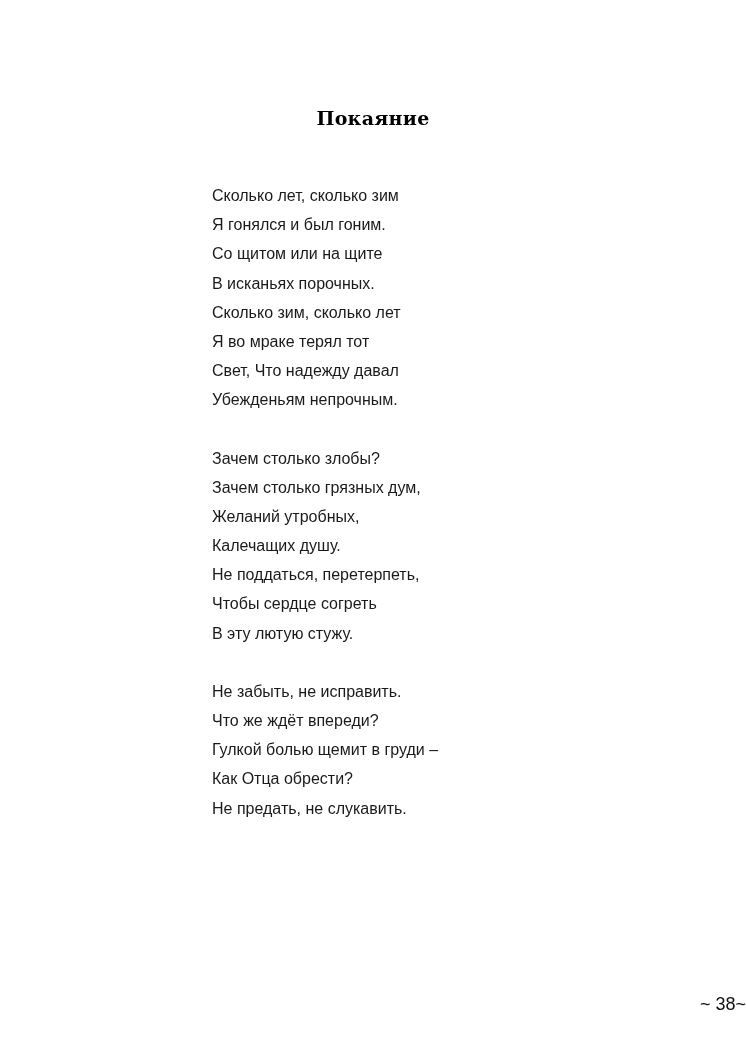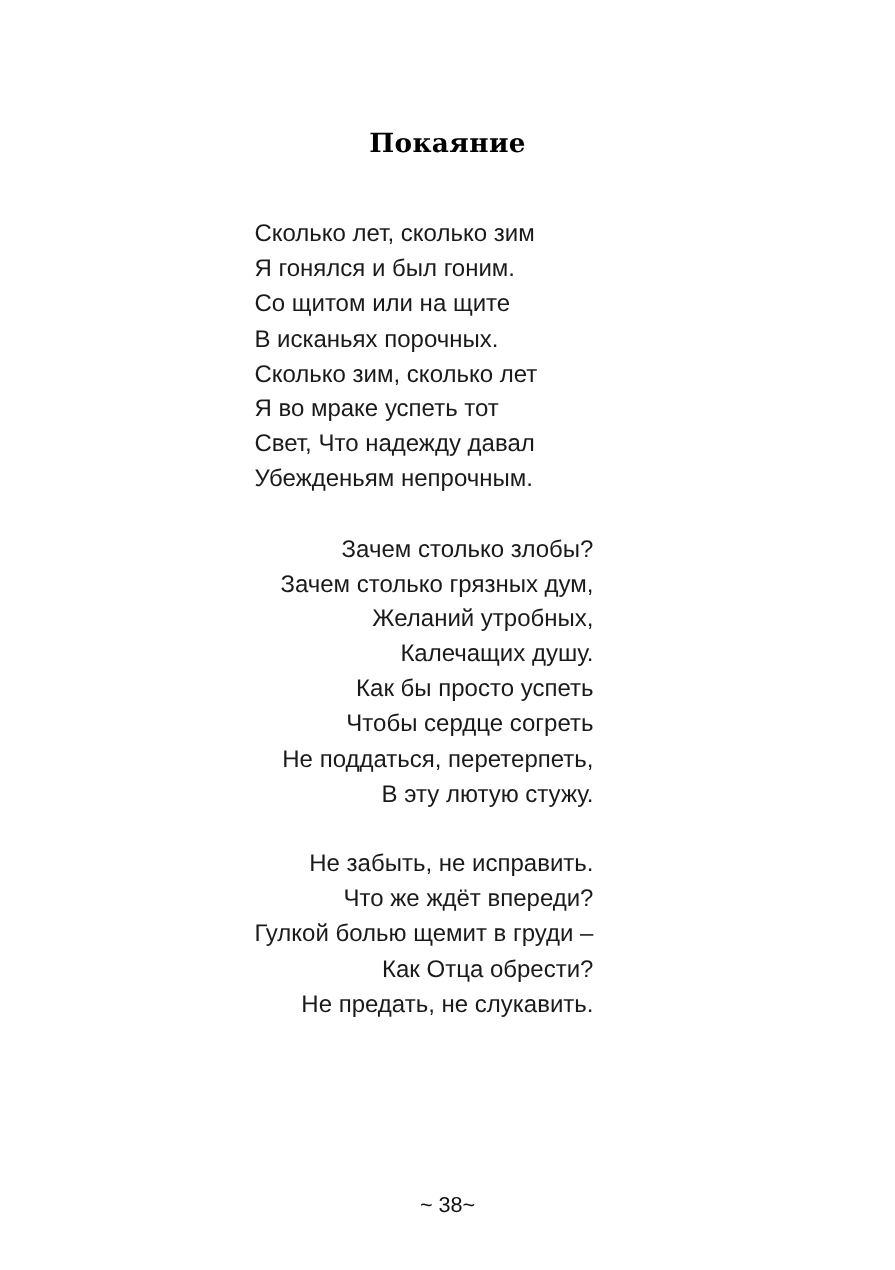--- a/index.html
+++ b/index.html
@@ -22,81 +22,79 @@
       background: #ffffff;
     }
     .title {
       position: absolute;
       top: 107px;
       left: 0;
       width: 746px;
       text-align: center;
       font-family: "DejaVu Serif", "Liberation Serif", serif;
       font-weight: bold;
-      font-size: 22px;
+      font-size: 19px;
       letter-spacing: 0.3px;
       color: #000000;
     }
     .poem {
       position: absolute;
       left: 212px;
       top: 181px;
       font-family: "Liberation Sans", sans-serif;
-      font-size: 20px;
+      font-size: 16px;
       color: #1a1a1a;
     }
     .stanza {
       margin: 0;
     }
     .stanza + .stanza {
       margin-top: 29px;
-      text-align: right;
     }
     .line {
       display: block;
       height: 29.2px;
       line-height: 29.2px;
       white-space: nowrap;
     }
     .page-number {
       position: absolute;
       top: 994px;
       left: 0;
       width: 746px;
-      text-align: center;
+      text-align: right;
       font-family: "Liberation Sans", sans-serif;
       font-size: 18px;
       color: #111111;
     }
   </style>
 </head>
 <body>
 
 <div class="page">
   <div class="title">Покаяние</div>
 
   <div class="poem">
     <div class="stanza">
       <span class="line">Сколько лет, сколько зим</span>
       <span class="line">Я гонялся и был гоним.</span>
       <span class="line">Со щитом или на щите</span>
       <span class="line">В исканьях порочных.</span>
       <span class="line">Сколько зим, сколько лет</span>
-      <span class="line">Я во мраке успеть тот</span>
+      <span class="line">Я во мраке терял тот</span>
       <span class="line">Свет, Что надежду давал</span>
       <span class="line">Убежденьям непрочным.</span>
     </div>
     <div class="stanza">
       <span class="line">Зачем столько злобы?</span>
       <span class="line">Зачем столько грязных дум,</span>
       <span class="line">Желаний утробных,</span>
       <span class="line">Калечащих душу.</span>
-      <span class="line">Как бы просто успеть</span>
+      <span class="line">Не поддаться, перетерпеть,</span>
       <span class="line">Чтобы сердце согреть</span>
-      <span class="line">Не поддаться, перетерпеть,</span>
       <span class="line">В эту лютую стужу.</span>
     </div>
     <div class="stanza">
       <span class="line">Не забыть, не исправить.</span>
       <span class="line">Что же ждёт впереди?</span>
       <span class="line">Гулкой болью щемит в груди –</span>
       <span class="line">Как Отца обрести?</span>
       <span class="line">Не предать, не слукавить.</span>
     </div>
   </div>

